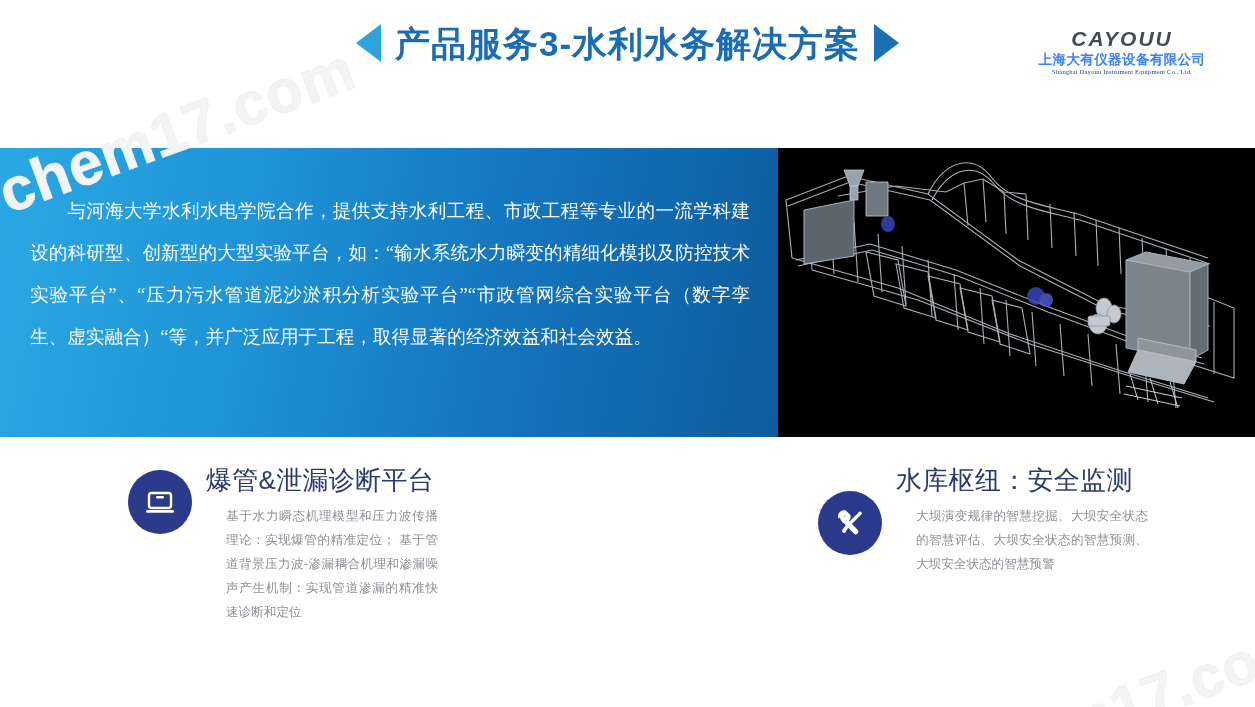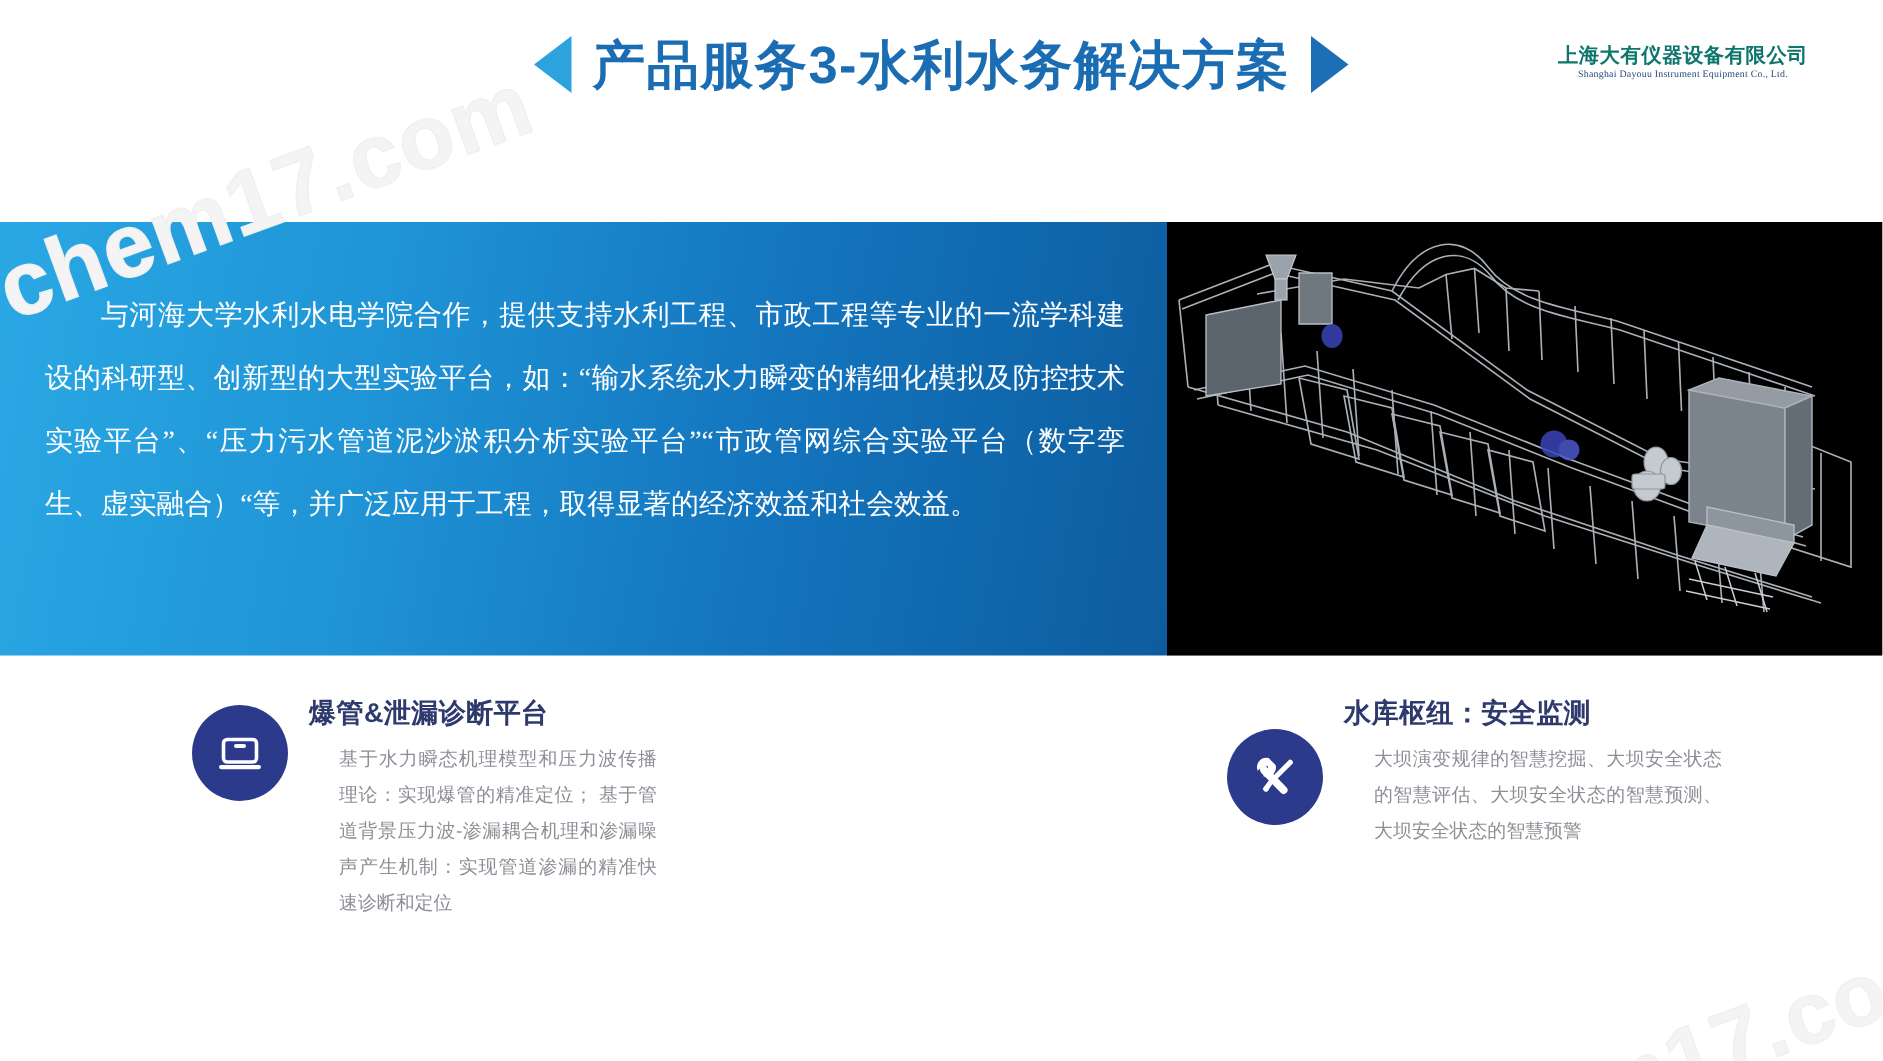--- a/index.html
+++ b/index.html
@@ -54,21 +54,21 @@
   .logo {
     position: absolute; right: 38px; top: 28px;
     width: 190px; text-align: center; line-height: 1.08;
   }
   .logo-mark {
     font-size: 21px; font-weight: 700; color: #444b57;
     letter-spacing: 2px; font-style: italic;
     font-family: "Liberation Sans", "DejaVu Sans", sans-serif;
   }
   .logo-cn {
-    font-size: 13.5px; font-weight: 700; color: #0f766e;
+    font-size: 13.5px; font-weight: 700; color: #3b82f6;
     letter-spacing: 0.4px; margin-top: 2px;
   }
   .logo-en {
     font-size: 6.6px; color: #2b4a7e; letter-spacing: 0.15px; margin-top: 1px;
     font-family: "Liberation Serif", "DejaVu Serif", serif;
   }
 
   
   .hero { position: absolute; left: 0; top: 148px; width: 1255px; height: 289px; z-index: 10; }
   .hero-text {
@@ -99,21 +99,21 @@
   .card-3 { left: 818px; width: 330px; align-items: center; }
 
   .card-icon {
     flex: 0 0 auto; width: 64px; height: 64px; border-radius: 50%;
     display: flex; align-items: center; justify-content: center;
     margin-top: 8px;
   }
   .card-icon svg { display: block; }
   .card-body { flex: 1 1 auto; padding-top: 2px; }
   .card-title {
-    font-size: 18px; font-weight: 700; color: #2e3a6e;
+    font-size: 26px; font-weight: 400; color: #2e3a6e;
     letter-spacing: 0.3px; line-height: 1.25; margin-bottom: 7px;
   }
   .card-desc {
     font-size: 12.6px; color: #8d8f96; line-height: 24px;
     text-align: justify;
     margin-left: 20px;
   }
 </style>
 </head>
 <body>
@@ -124,20 +124,21 @@
   <div class="wm wm-br">chem17.com</div>
 
   <div class="header">
     <div class="title-wrap">
       <span class="tri tri-left"></span>
       <span class="page-title">产品服务3-水利水务解决方案</span>
       <span class="tri tri-right"></span>
     </div>
 
     <div class="logo">
+      <div class="logo-mark">CAYOUU</div>
       <div class="logo-cn">上海大有仪器设备有限公司</div>
       <div class="logo-en">Shanghai Dayouu Instrument Equipment Co., Ltd.</div>
     </div>
   </div>
 
   <div class="hero">
 
     <div class="hero-text">
       <p class="hero-para">与河海大学水利水电学院合作，提供支持水利工程、市政工程等专业的一流学科建设的科研型、创新型的大型实验平台，如：“输水系统水力瞬变的精细化模拟及防控技术实验平台”、“压力污水管道泥沙淤积分析实验平台”“市政管网综合实验平台（数字孪生、虚实融合）“等，并广泛应用于工程，取得显著的经济效益和社会效益。</p>
     </div>

